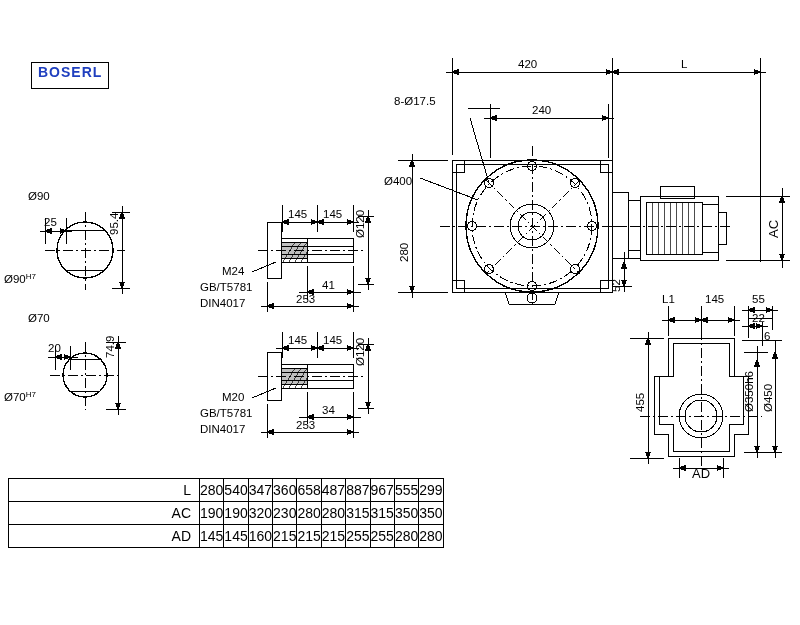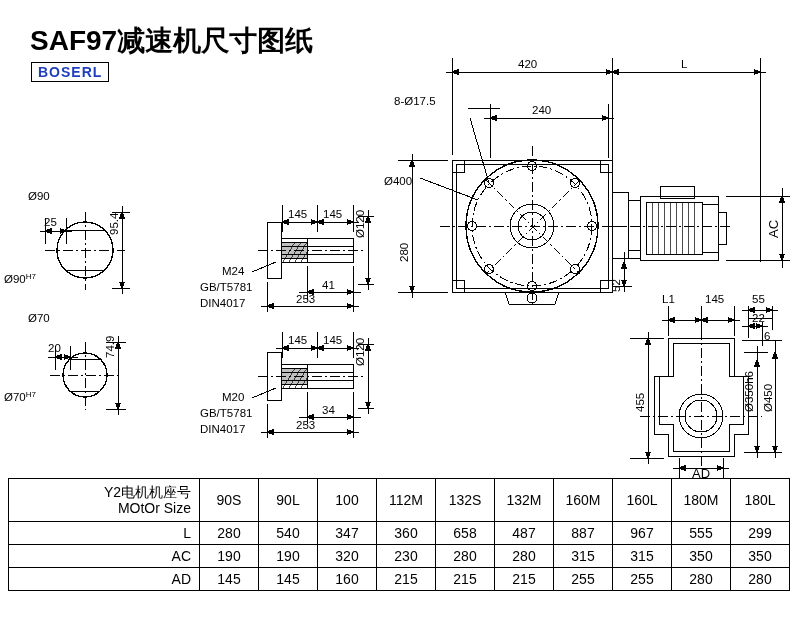--- a/index.html
+++ b/index.html
@@ -23,21 +23,21 @@
     font-size: 28px;
     font-weight: bold;
     letter-spacing: 0px;
     white-space: nowrap;
   }
   .logo-box {
     position: absolute;
     left: 31px;
     top: 62px;
     border: 1px solid #000;
-    padding: 1px 6px 1px 6px;
+    padding: 1px 6px 8px 6px;
     font-size: 14px;
     font-weight: bold;
     color: #1f3fbf;
     letter-spacing: 1px;
     background: #fff;
   }
   svg.draw {
     position: absolute;
     left: 0;
     top: 0;
@@ -75,21 +75,20 @@
     padding-left: 6px;
     font-size: 13.5px;
     line-height: 1.35;
   }
 </style>
 </head>
 <body>
 
 <div id="page">
 
-  <div class="title">SAF97减速机尺寸图纸</div>
   <div class="logo-box">BOSERL</div>
 
   <svg class="draw" width="800" height="625" viewBox="0 0 800 625">
     <g stroke="#000" fill="none" stroke-width="1" shape-rendering="crispEdges">
 
       <circle cx="85" cy="250" r="28" stroke-width="1.4"></circle>
       <line x1="66" y1="230" x2="104" y2="230"></line>
       <line x1="66" y1="270" x2="104" y2="270"></line>
 
       <line x1="45" y1="250" x2="125" y2="250" stroke-dasharray="10 3 2 3"></line>
@@ -389,36 +388,20 @@
       <text x="764" y="340">6</text>
       <text x="644" y="412" transform="rotate(-90 644 412)">455</text>
       <text x="753" y="412" transform="rotate(-90 753 412)">Ø350h6</text>
       <text x="772" y="412" transform="rotate(-90 772 412)">Ø450</text>
       <text x="692" y="478" font-size="13">AD</text>
     </g>
   </svg>
 
   <table class="spec-table">
     <tbody>
-      <tr>
-        <td class="rowhead hdr-cell hdr-left">
-          <div>Y2电机机座号</div>
-          <div>MOtOr Size</div>
-        </td>
-        <td class="colhead hdr-cell">90S</td>
-        <td class="colhead hdr-cell">90L</td>
-        <td class="colhead hdr-cell">100</td>
-        <td class="colhead hdr-cell">112M</td>
-        <td class="colhead hdr-cell">132S</td>
-        <td class="colhead hdr-cell">132M</td>
-        <td class="colhead hdr-cell">160M</td>
-        <td class="colhead hdr-cell">160L</td>
-        <td class="colhead hdr-cell">180M</td>
-        <td class="colhead hdr-cell">180L</td>
-      </tr>
       <tr>
         <td class="rowhead">L</td>
         <td>280</td>
         <td>540</td>
         <td>347</td>
         <td>360</td>
         <td>658</td>
         <td>487</td>
         <td>887</td>
         <td>967</td>

